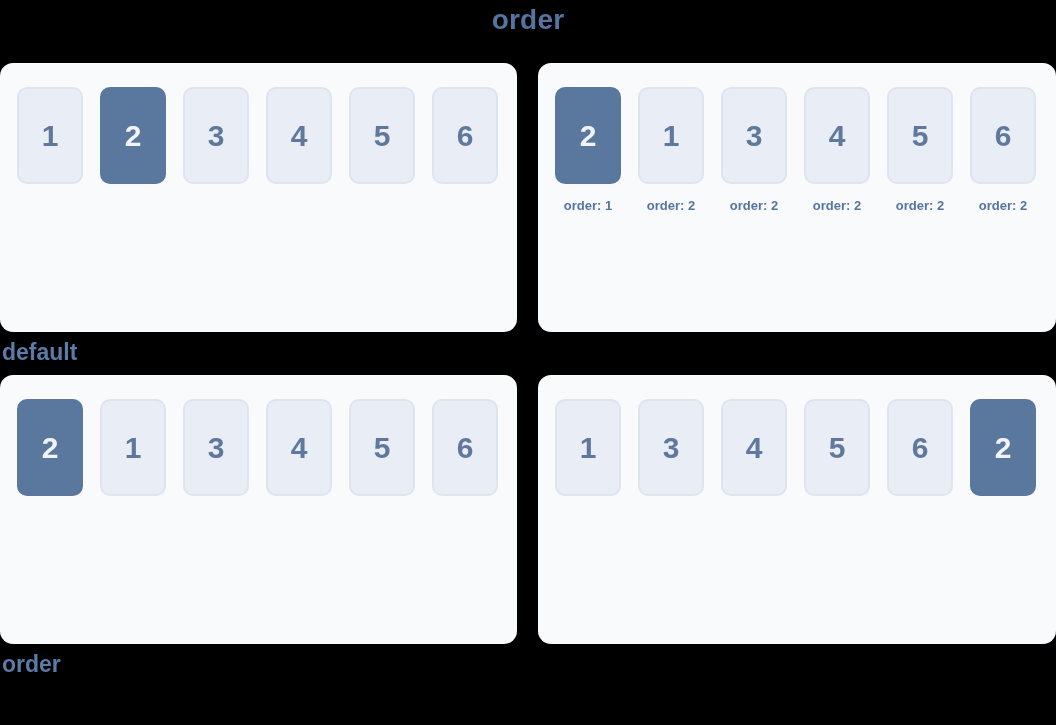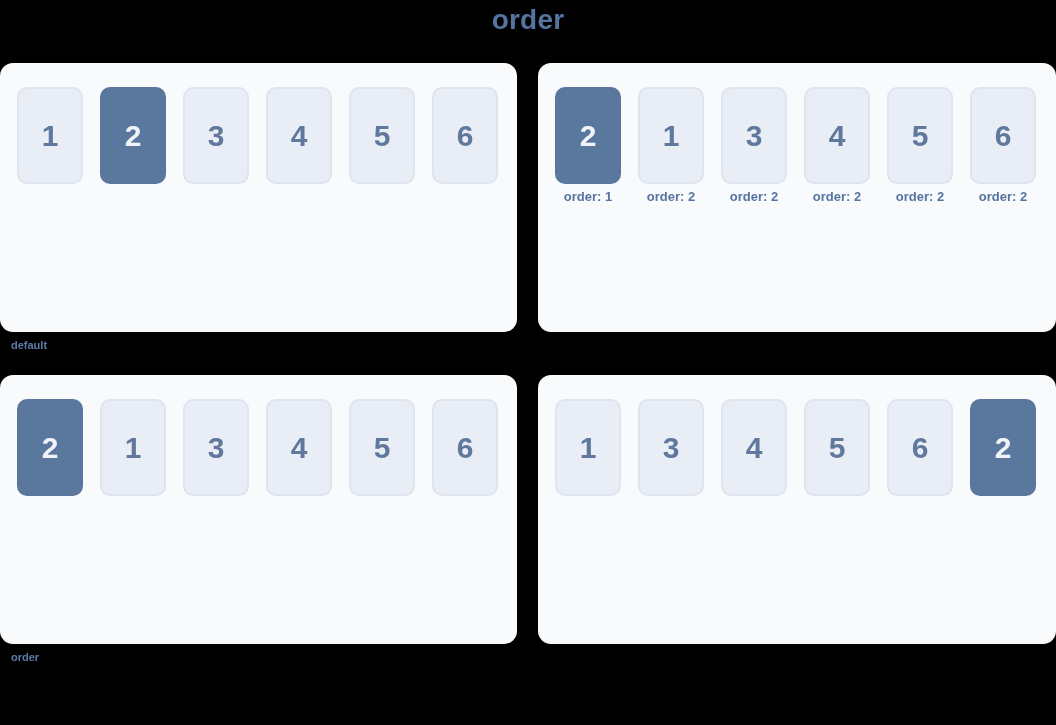--- a/index.html
+++ b/index.html
@@ -43,31 +43,31 @@
     display: flex; align-items: center; justify-content: center;
     font-size: 30px; font-weight: 600;
     color: var(--item-text, #5F789C);
   }
   .item.highlight {
     background: var(--highlight-bg, #5A779E);
     border-color: var(--highlight-bg, #5A779E);
     color: var(--highlight-text, #F0F4F8);
   }
   .order-label {
-    margin-top: 5px;
+    margin-top: 14px;
     font-size: 13px; font-weight: 600;
     color: var(--order-label-color, #5674A0);
     white-space: nowrap;
   }
   .caption {
     margin-top: 7px;
     height: 20px;
-    font-size: 11px; font-weight: 700;
+    font-size: 23px; font-weight: 700;
     color: var(--caption-color, #5B7CA8);
-    padding-left: 11px;
+    padding-left: 2px;
   }
 </style>
 </head>
 <body>
 
 <header class="page-header">
   <h1 class="page-title">order</h1>
 </header>
 
 <main class="demo-grid">

